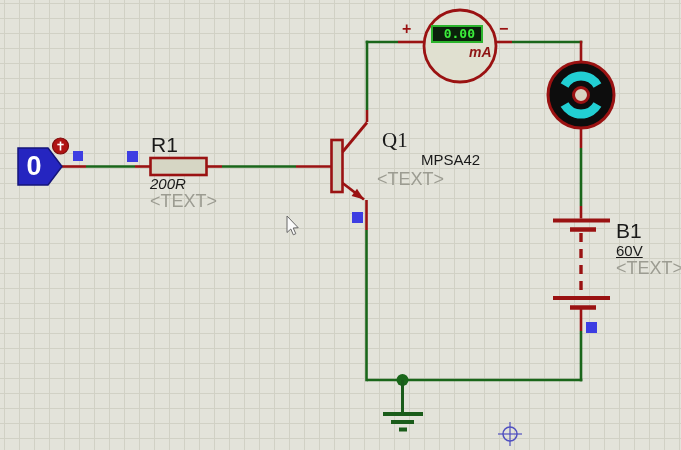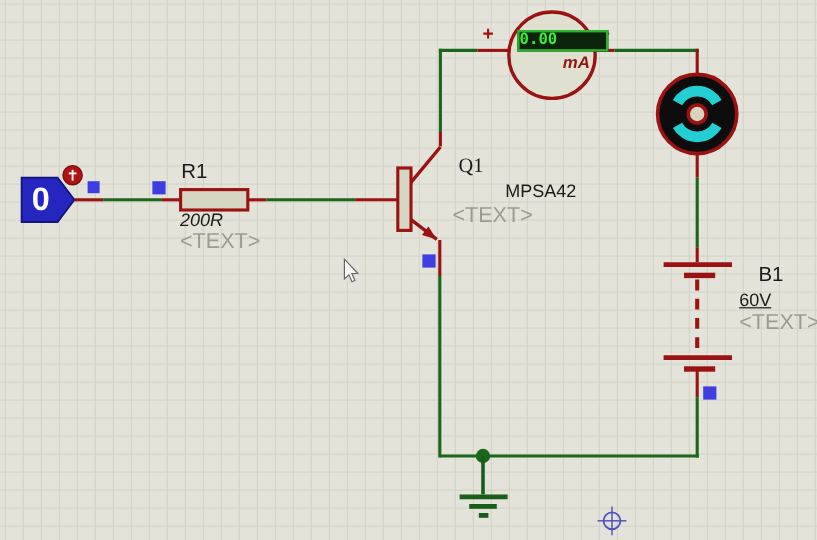--- a/index.html
+++ b/index.html
@@ -8,29 +8,29 @@
     background-color:#e3e3da;
     background-image:
       linear-gradient(to right,#d1d1c5 1px,transparent 1px),
       linear-gradient(to bottom,#d1d1c5 1px,transparent 1px);
     background-size:15px 15px;
     background-position:4px 3px;
     font-family:"Liberation Sans",sans-serif;
   }
   .canvas svg{position:absolute;left:0;top:0;}
   .lbl{position:absolute;white-space:nowrap;color:#1a1a1a;}
-  .ref{font-size:17px;}
+  .ref{font-size:21px;}
   .val{font-size:15px;}
   .ph{font-size:18px;color:#9c9c92;}
   .pm{position:absolute;font-size:16px;font-weight:bold;color:#9a1212;}
   .lcd{
-    position:absolute;left:431px;top:25px;width:76px;height:18px;box-sizing:border-box;
+    position:absolute;left:431px;top:25px;width:52px;height:18px;box-sizing:border-box;
     background:#0b220b;border:2px solid #2cb42c;
     color:#3bee3b;font-family:"DejaVu Sans Mono",monospace;font-size:13px;font-weight:bold;
-    text-align:left;line-height:14px;padding-right:6px;
+    text-align:right;line-height:14px;padding-right:6px;
   }
   .unit{position:absolute;left:445px;top:44px;font-size:14px;font-style:italic;font-weight:bold;color:#8e1515;margin-left:24px;}
   .state{
     position:absolute;left:18px;top:148px;width:32px;height:37px;
     color:#ffffff;font-size:27px;font-weight:bold;text-align:center;line-height:37px;
   }
 </style>
 </head>
 <body>
 
@@ -145,21 +145,21 @@
   <div class="state">0</div>
 
   <div class="lbl ref" style="left:151px;top:133px;">R1</div>
   <div class="lbl val" style="left:150px;top:175px;font-style:italic;">200R</div>
   <div class="lbl ph" style="left:150px;top:191px;">&lt;TEXT&gt;</div>
 
   <div class="lbl ref" style="left:382px;top:128px;font-family:Liberation Serif, serif;">Q1</div>
   <div class="lbl val" style="left:377px;top:151px;margin-left:44px;">MPSA42</div>
   <div class="lbl ph" style="left:377px;top:169px;">&lt;TEXT&gt;</div>
 
-  <div class="lbl ref" style="left:616px;top:219px;margin-left:16px;">B1</div>
+  <div class="lbl ref" style="left:616px;top:219px;">B1</div>
   <div class="lbl val" style="left:616px;top:242px;text-decoration:underline;">60V</div>
   <div class="lbl ph" style="left:616px;top:258px;">&lt;TEXT&gt;</div>
 
   <div class="pm" style="left:402px;top:20px;">+</div>
   <div class="pm" style="left:499px;top:20px;">−</div>
   <div class="lcd">0.00</div>
   <div class="unit">mA</div>
 
 </div>
 

